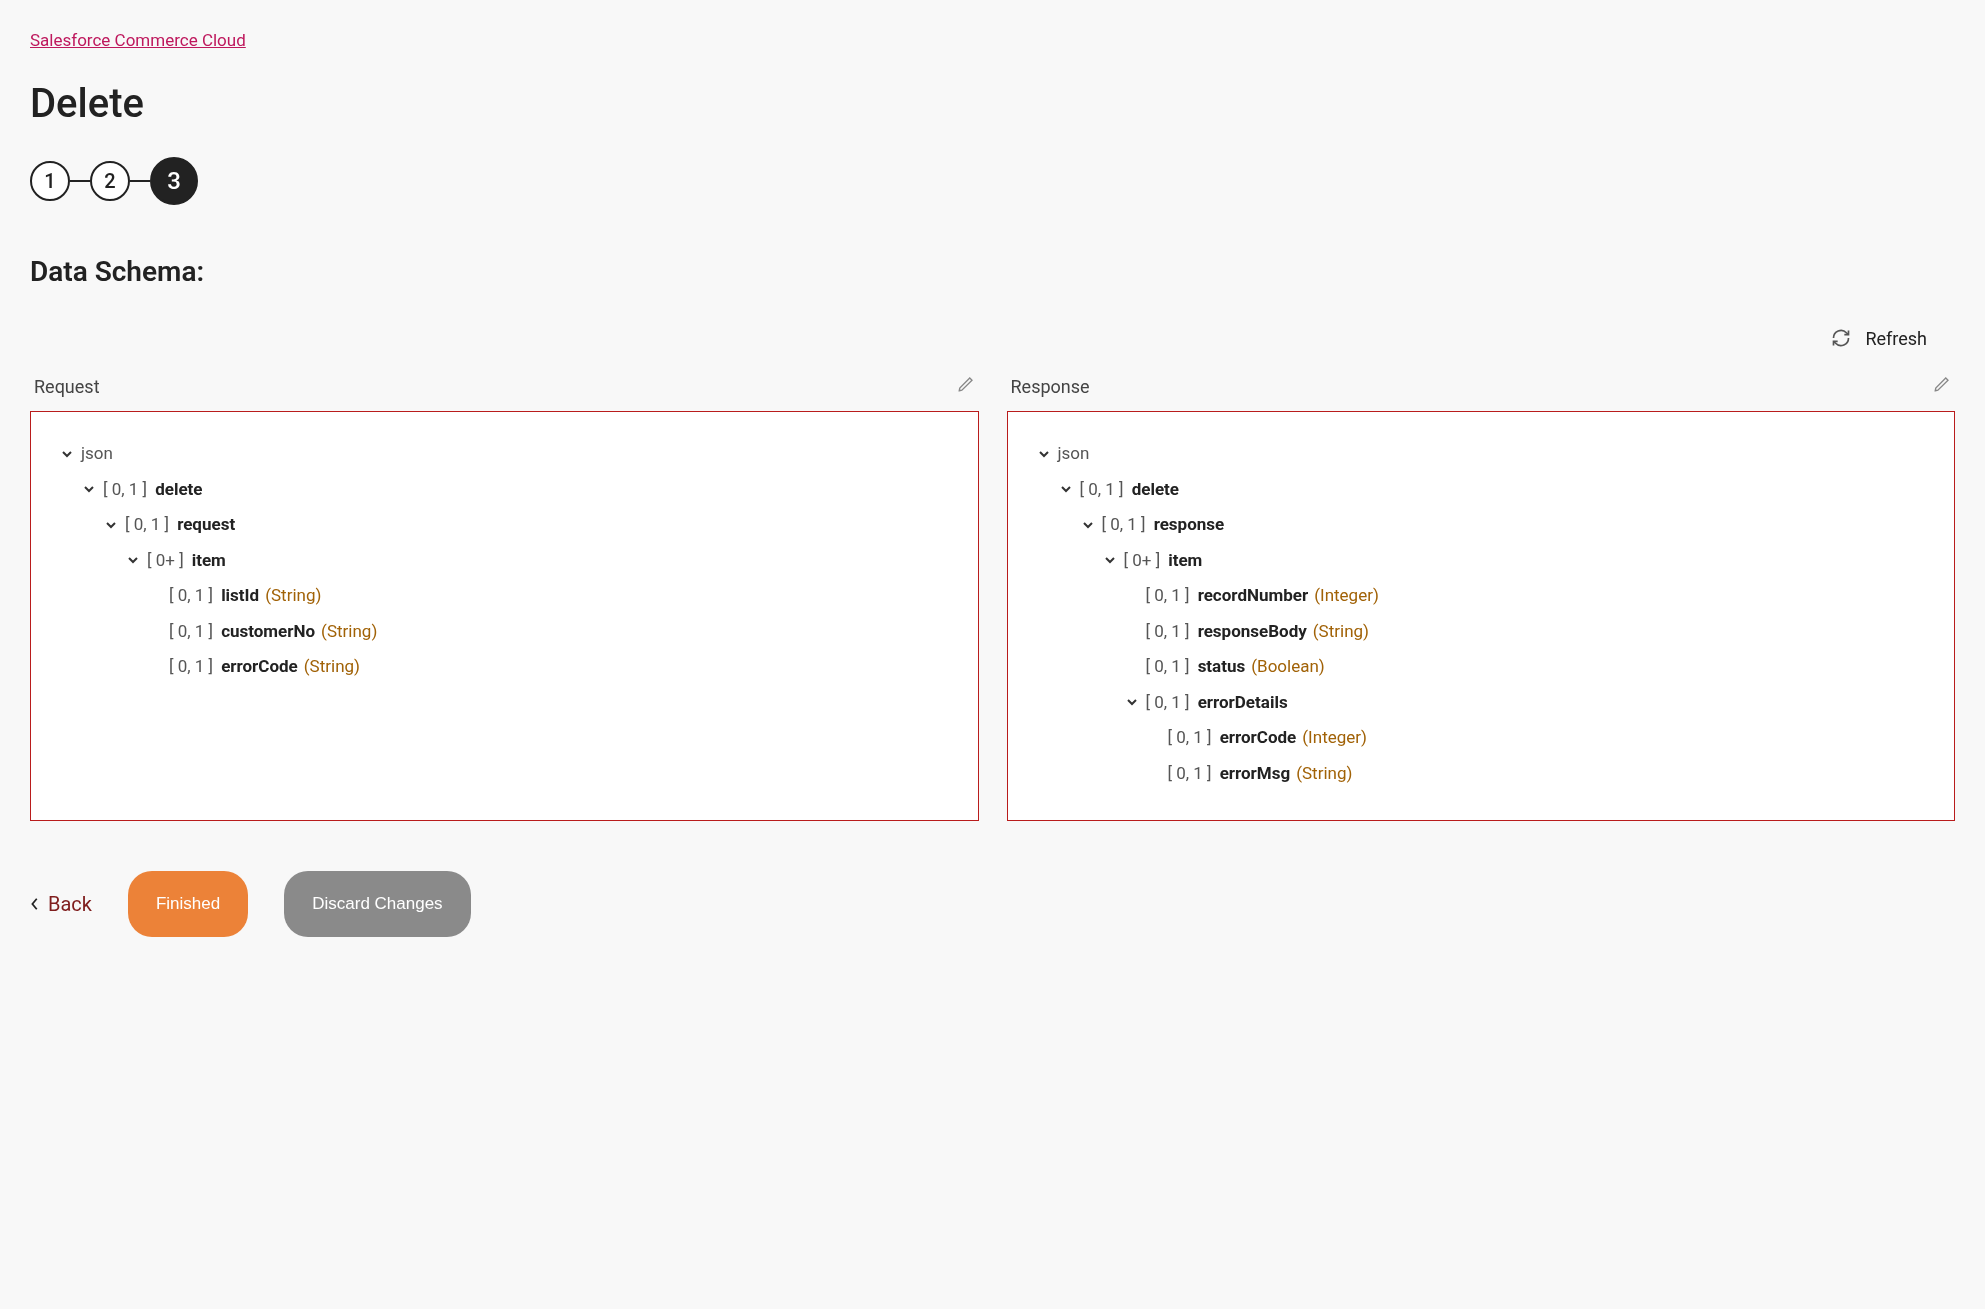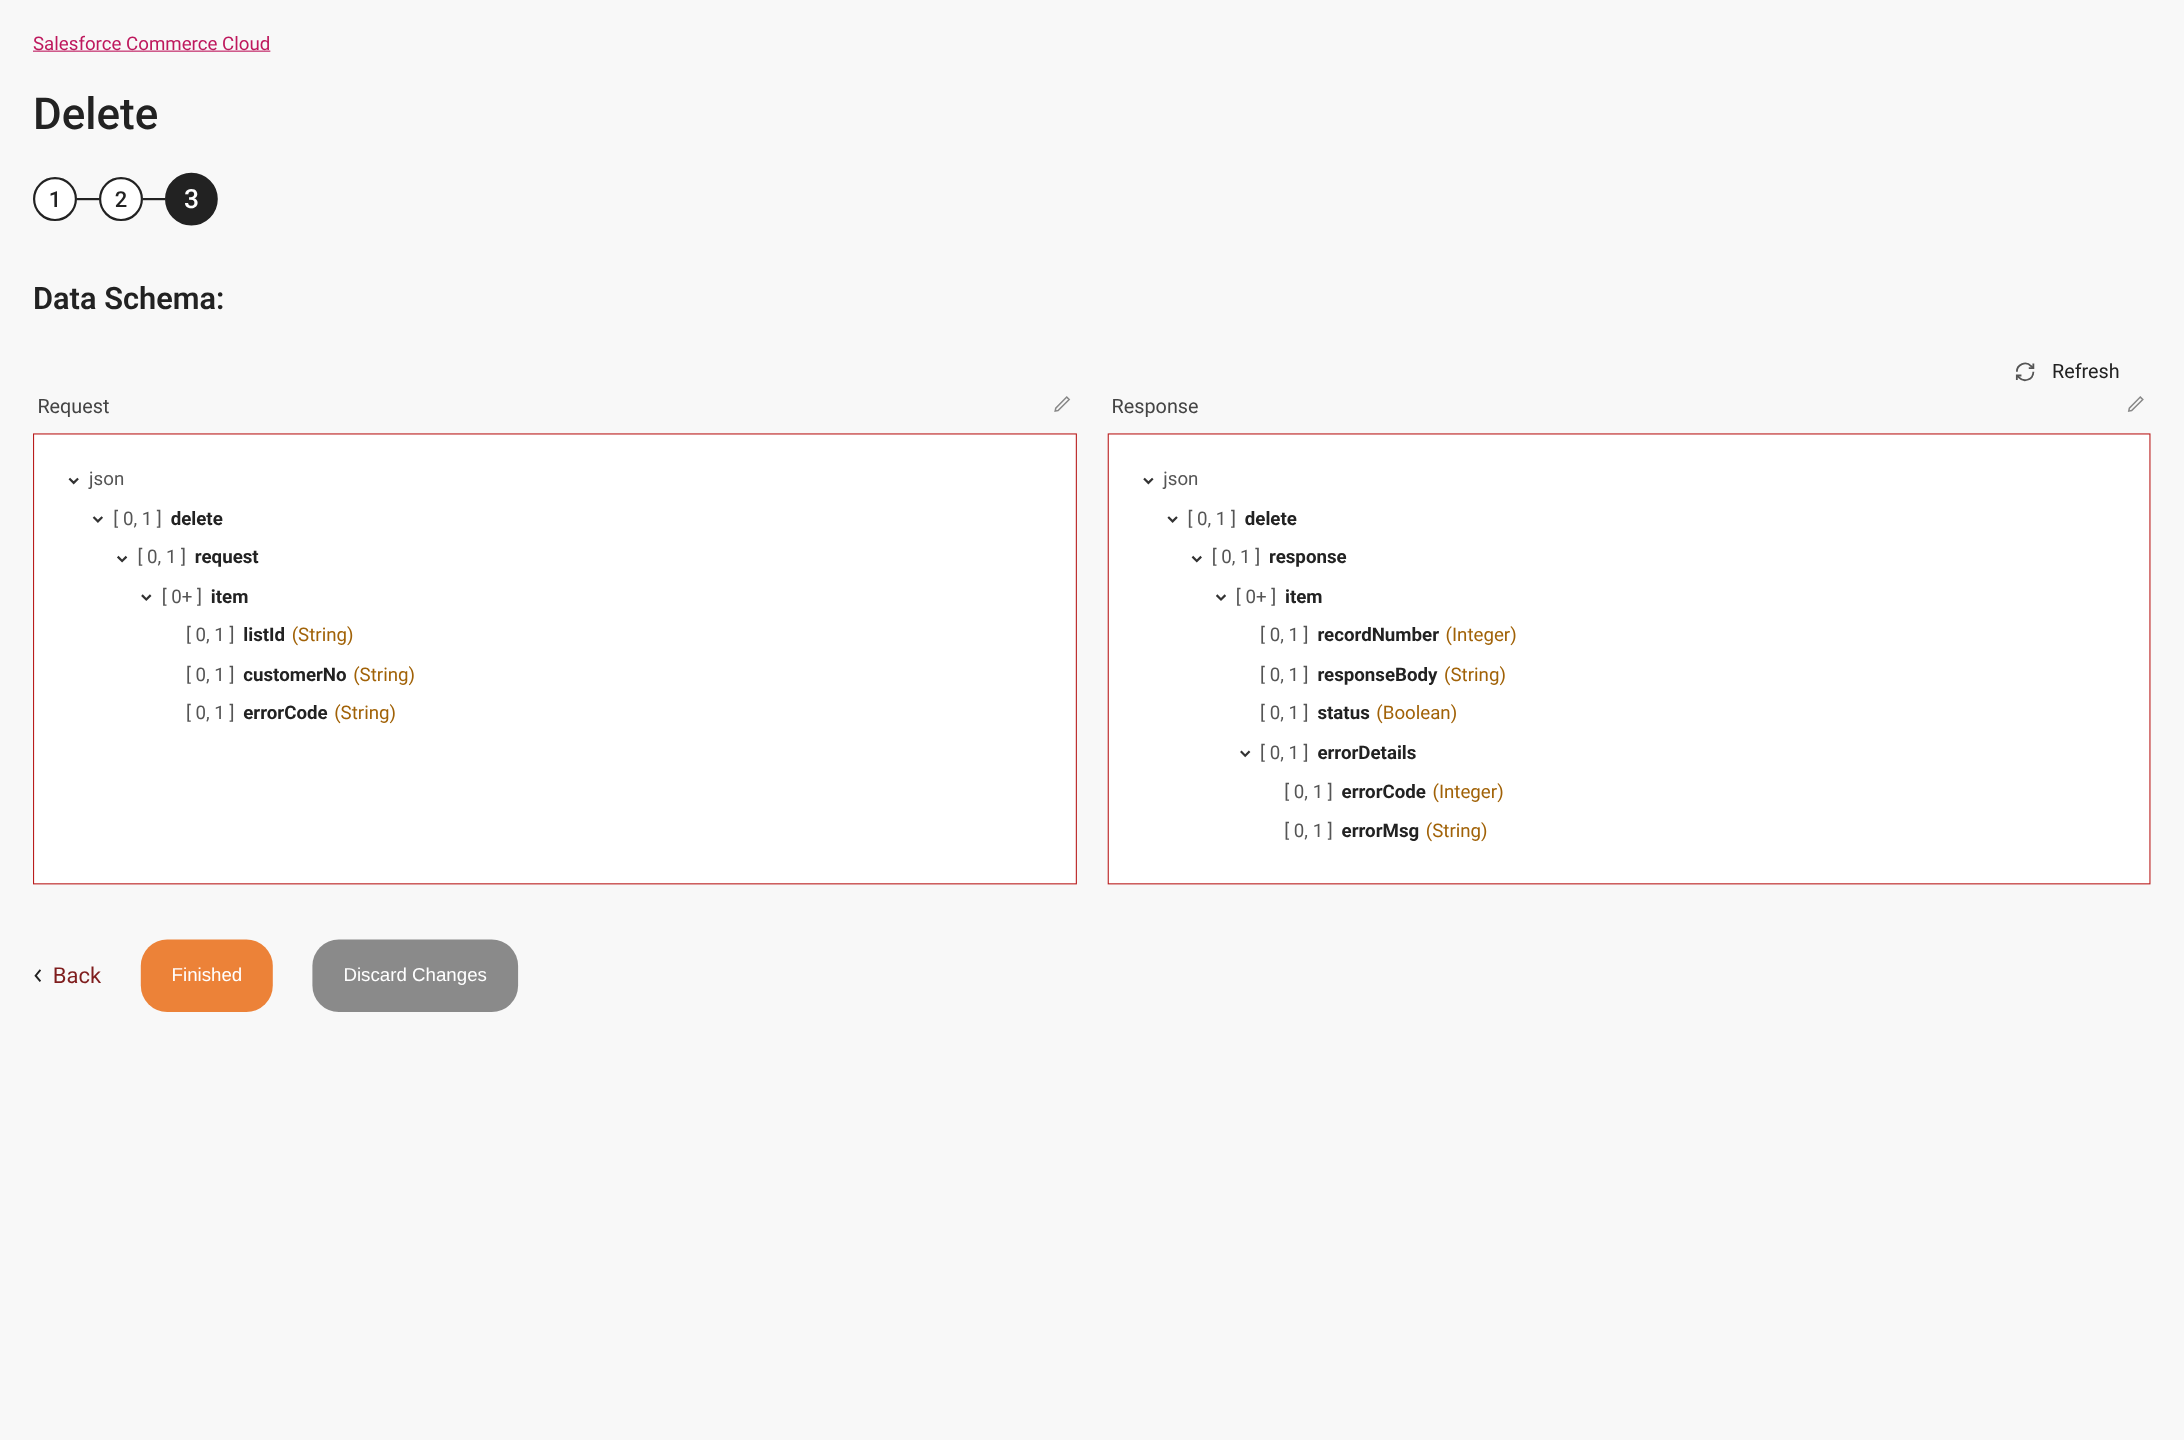--- a/index.html
+++ b/index.html
@@ -79,20 +79,21 @@
       font-size: 18px;
       color: #222;
     }
     .panels {
       display: flex;
       gap: 28px;
     }
     .panel-wrap {
       flex: 1;
       min-width: 0;
+      margin-top: 17px;
     }
     .panel-header {
       display: flex;
       justify-content: space-between;
       align-items: center;
       margin-bottom: 14px;
       padding: 0 4px;
     }
     .panel-label {
       font-size: 18px;

